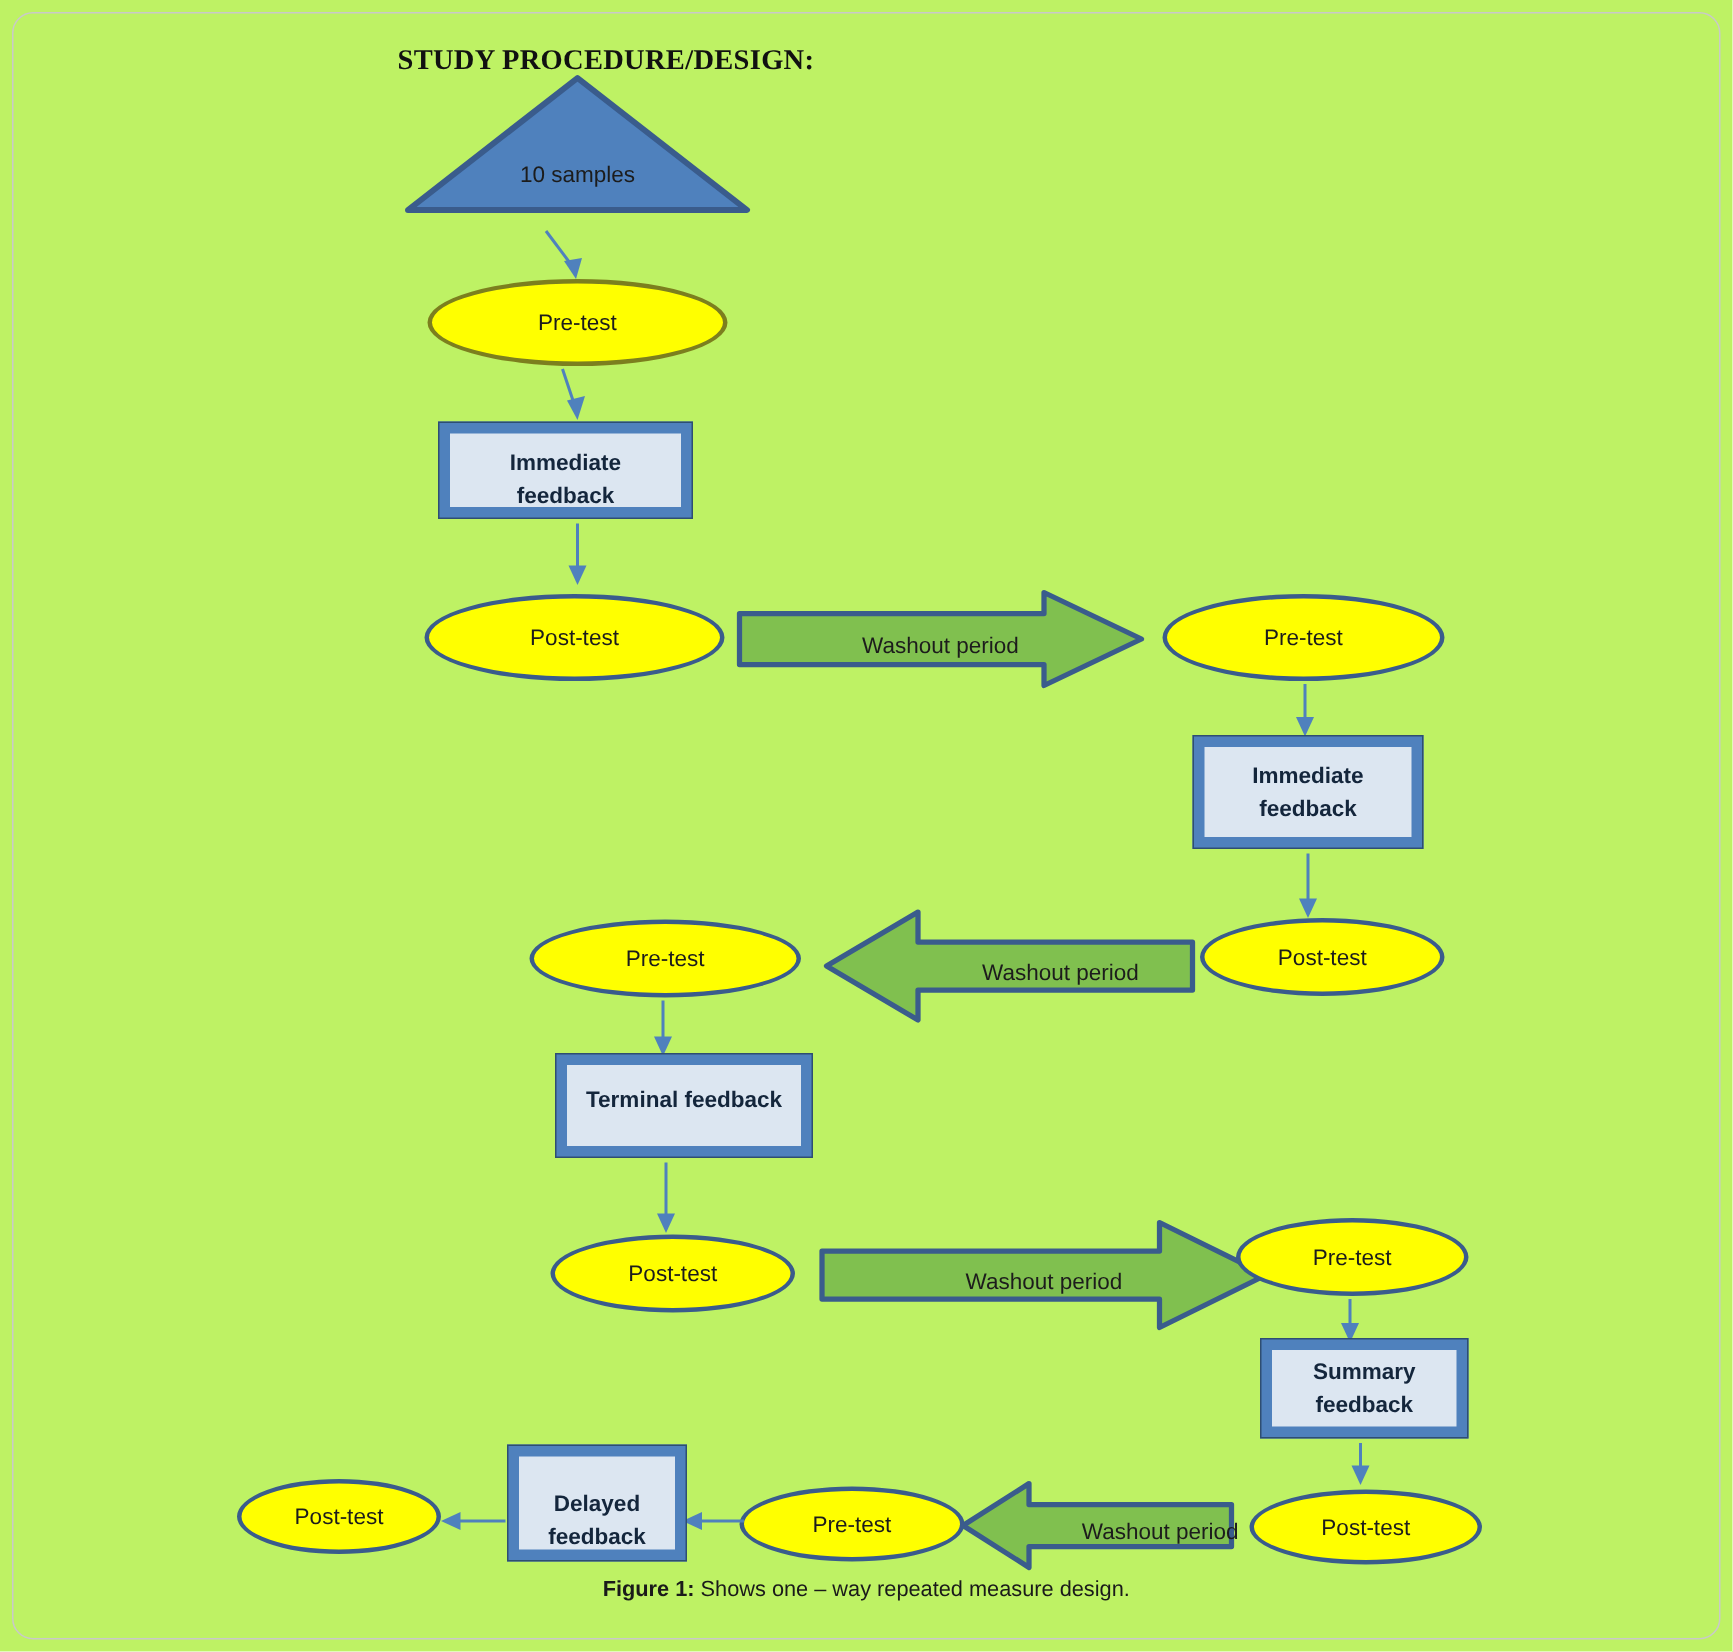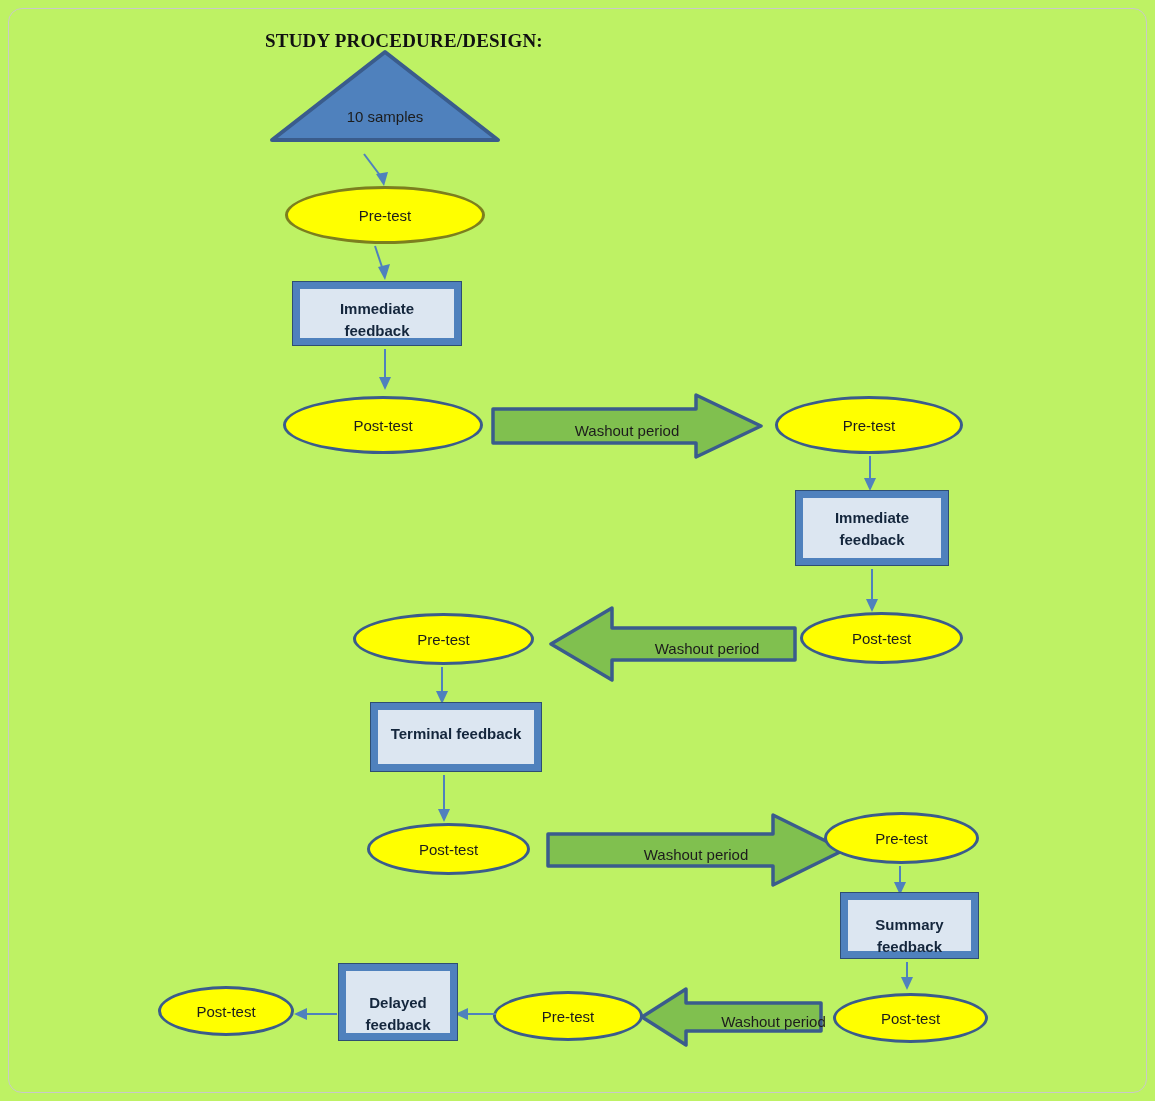--- a/index.html
+++ b/index.html
@@ -267,21 +267,21 @@
   </div>
 
   <div class="conn" style="left:894px; top:864px;">
     <svg width="18" height="34" viewBox="0 0 18 34">
       <path d="M6,2 L6,22" stroke="#4F81BD" stroke-width="2" fill="none"></path>
       <polygon points="6,31 0,18 12,18" fill="#4F81BD"></polygon>
     </svg>
   </div>
 
   <div class="node fbox" style="left:840px; top:892px; width:139px; height:67px;">
-    <div class="inner" style="padding-top:14px;">
+    <div class="inner" style="padding-top:4px;">
       <div>Summary</div>
       <div>feedback</div>
     </div>
   </div>
 
   <div class="conn" style="left:901px; top:960px;">
     <svg width="18" height="34" viewBox="0 0 18 34">
       <path d="M6,2 L6,21" stroke="#4F81BD" stroke-width="2" fill="none"></path>
       <polygon points="6,30 0,17 12,17" fill="#4F81BD"></polygon>
     </svg>
@@ -320,14 +320,17 @@
     <svg width="48" height="18" viewBox="0 0 48 18">
       <path d="M46,9 L13,9" stroke="#4F81BD" stroke-width="2" fill="none"></path>
       <polygon points="3,9 16,3 16,15" fill="#4F81BD"></polygon>
     </svg>
   </div>
 
   <div class="node ellipse" style="left:158px; top:986px; width:136px; height:50px;">
     <span>Post-test</span>
   </div>
 
+  <div id="caption">
+    <span class="cap-lead">Figure 1:</span><span> Shows one – way repeated measure design.</span>
+  </div>
 
 </div>
 
 </body></html>

